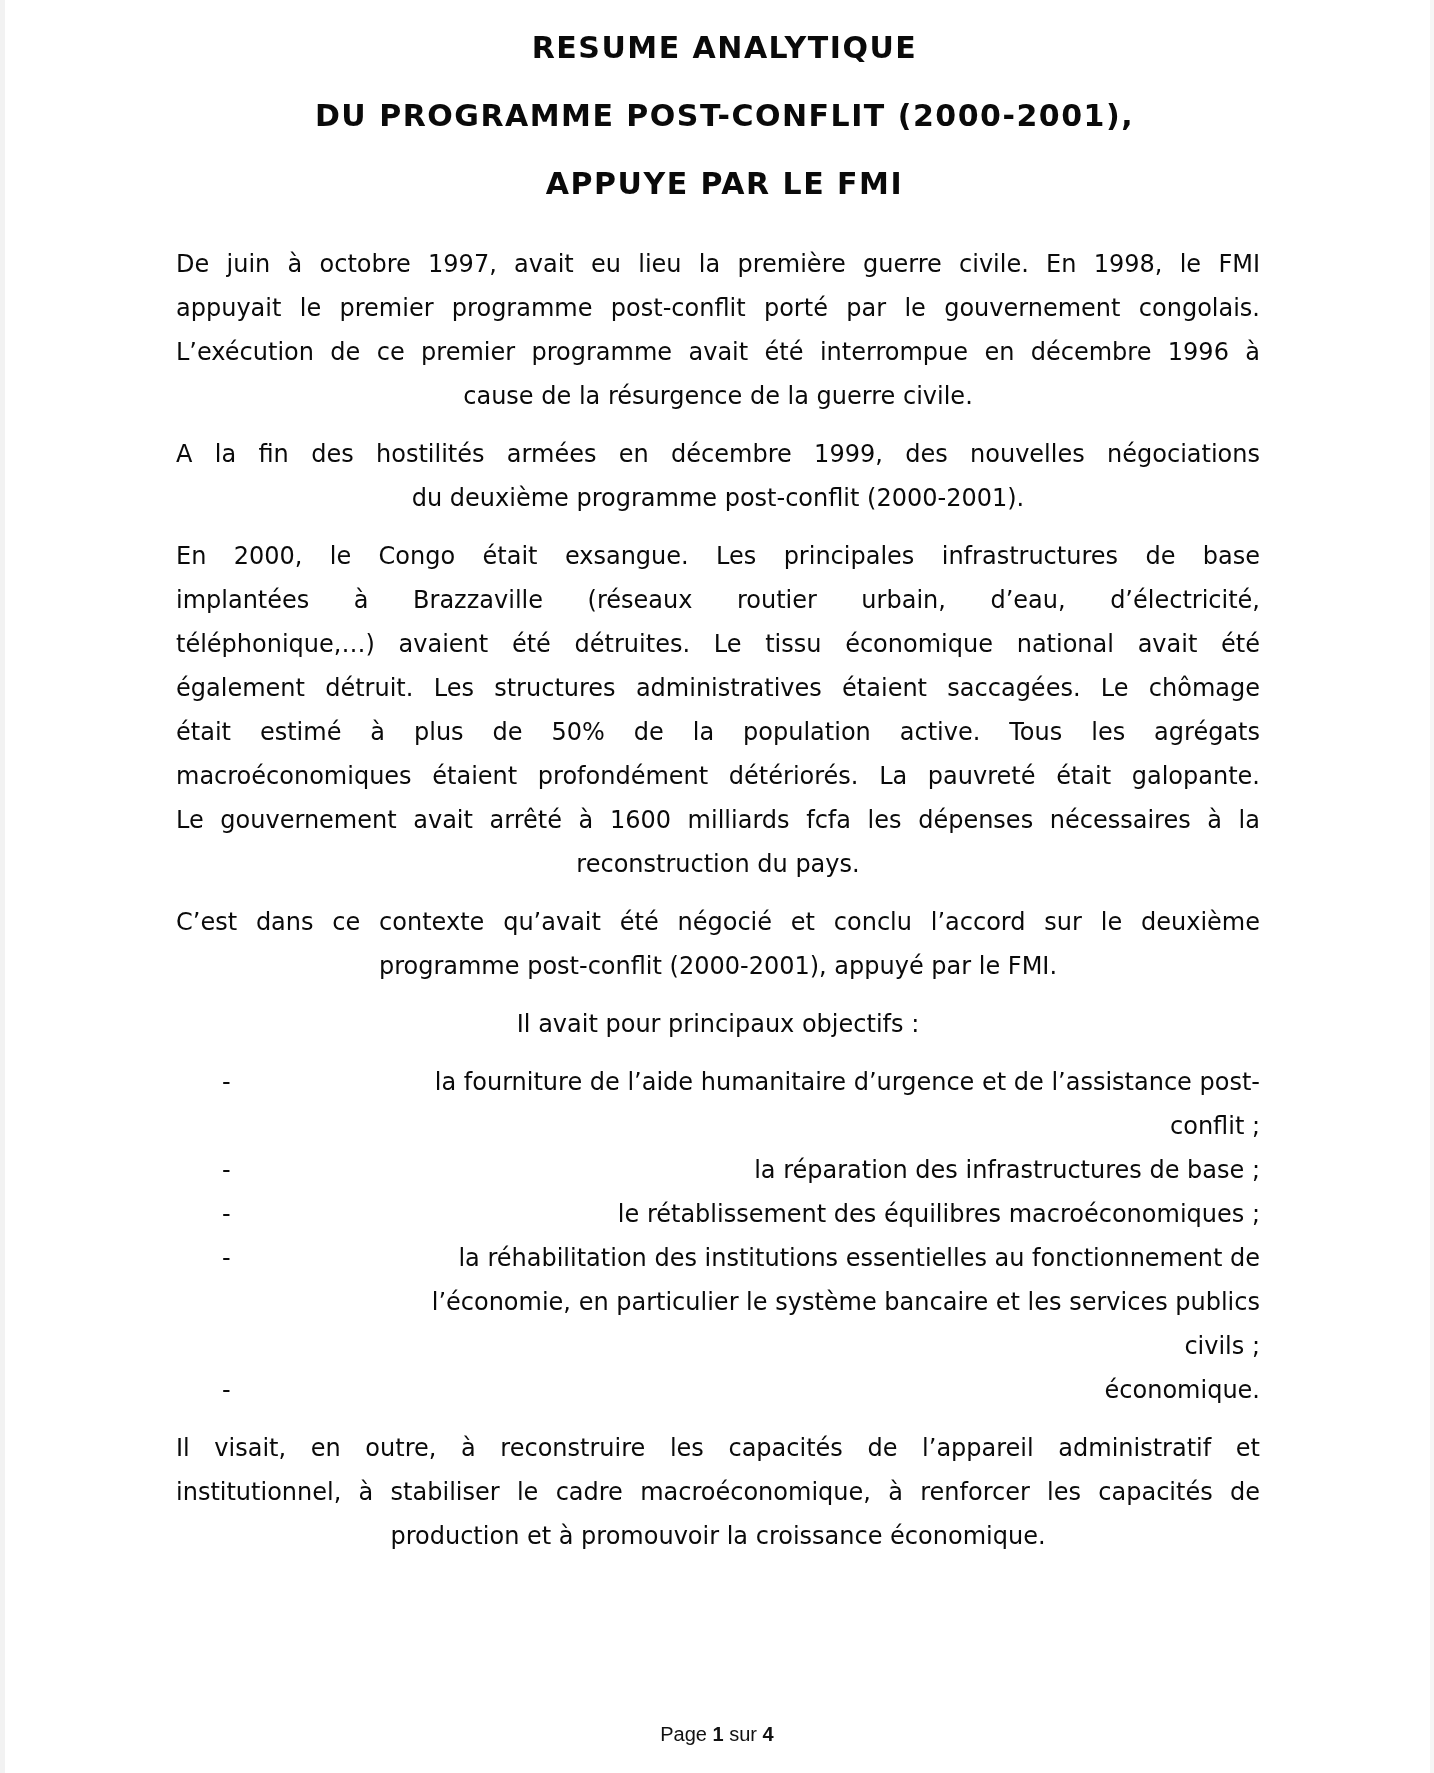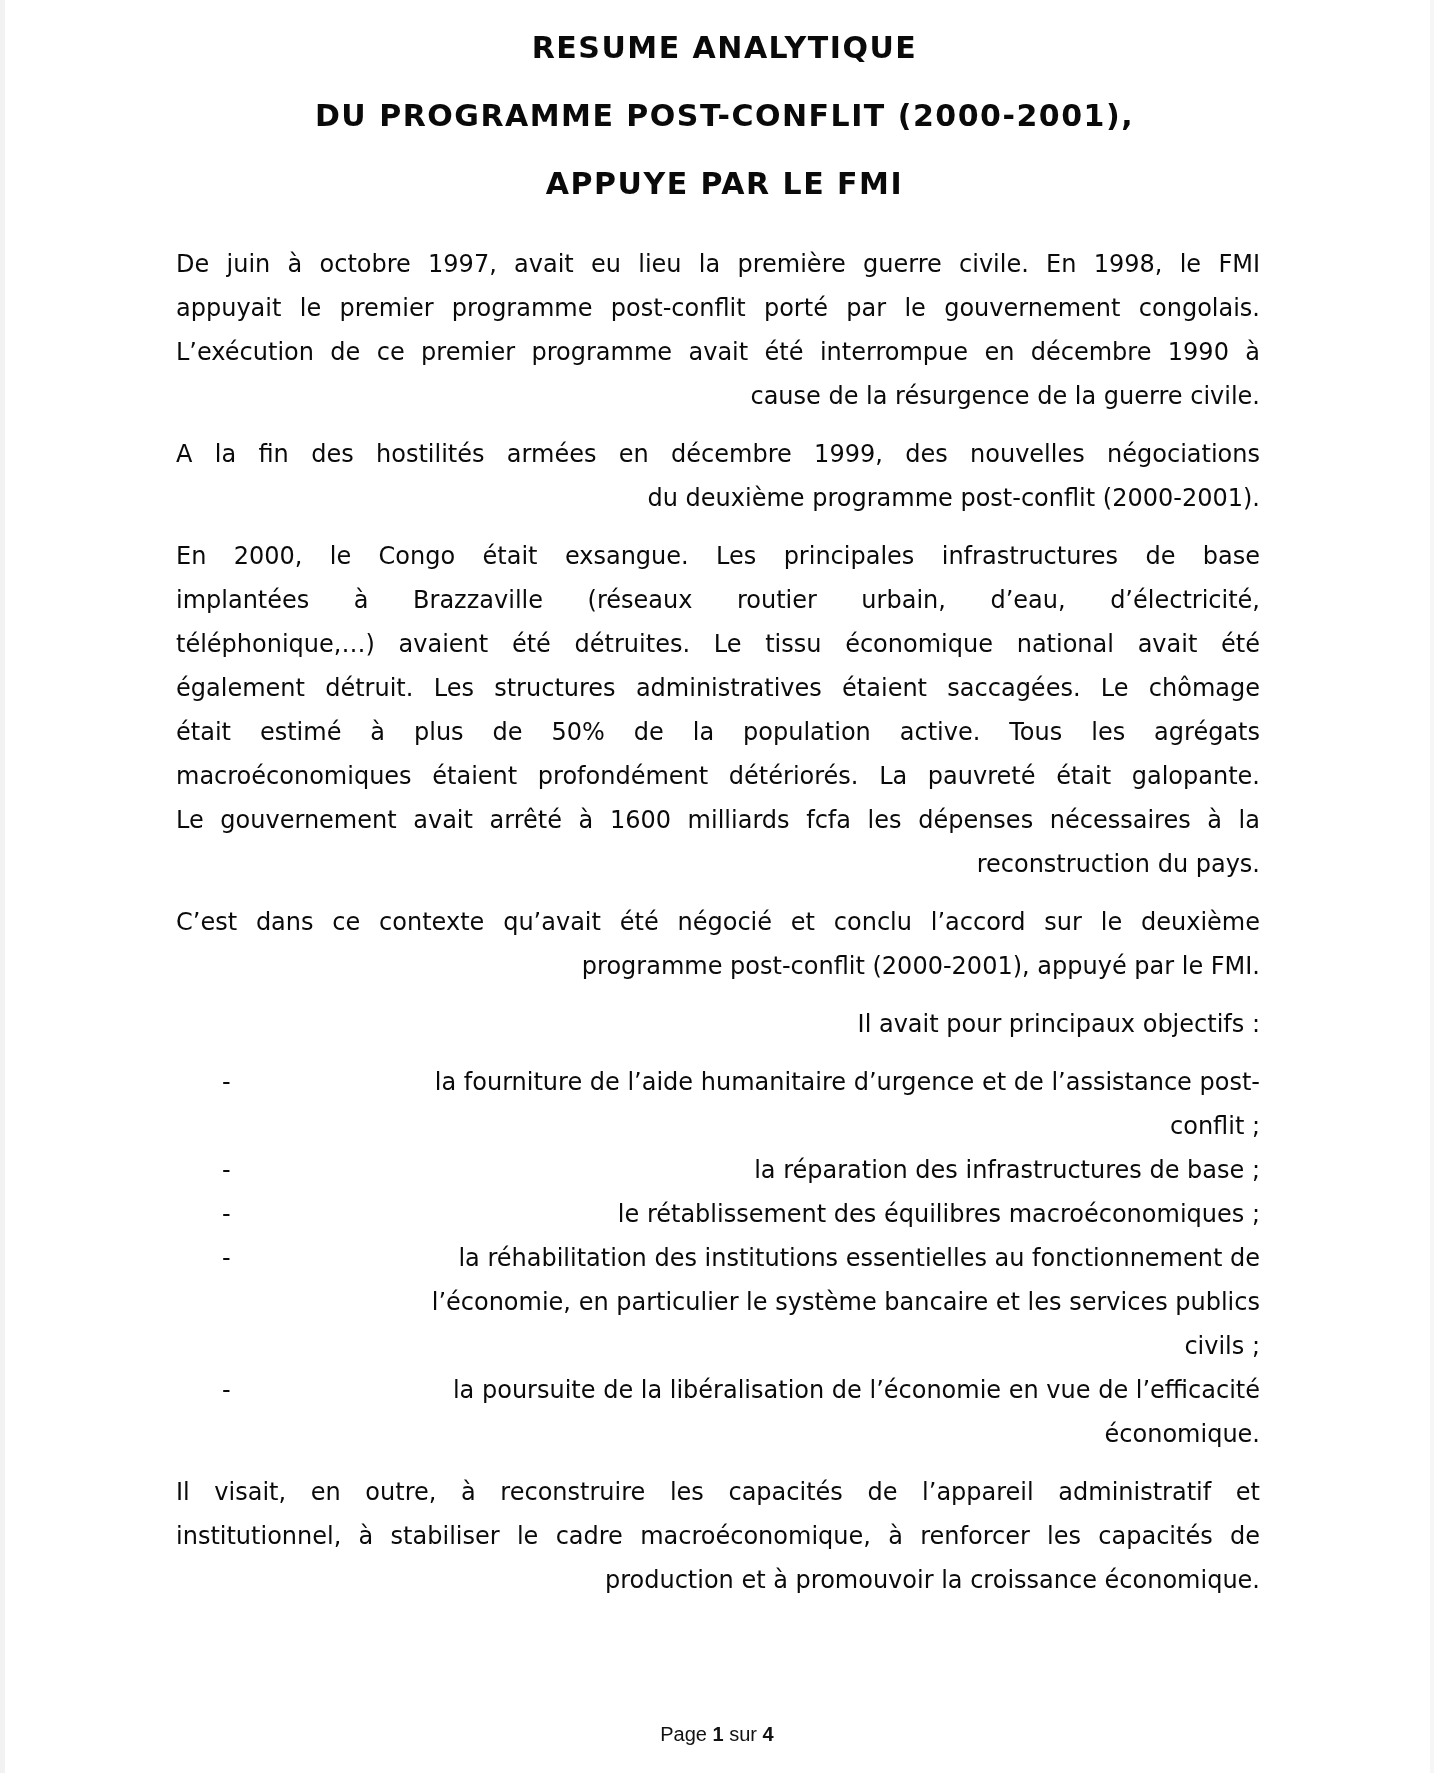--- a/index.html
+++ b/index.html
@@ -39,21 +39,21 @@
     margin: 40px 174px 0 176px; 
     width: 1084px;
     font-size: 24px;
   }
 
   .para { margin: 0 0 14px 0; }
 
   .line {
     height: 44px;
     line-height: 44px;
-    text-align: right;
+    text-align: center;
   }
   .line.j {
     text-align: justify;
     text-align-last: justify;
     text-justify: inter-word;
   }
 
   .bullet-list { margin: 0 0 14px 0; padding: 0; }
   .list-item { position: relative; padding-left: 87px; }
   .list-item .dash {
@@ -88,21 +88,21 @@
   <header class="title-block">
       <div class="title-line">RESUME ANALYTIQUE</div>
       <div class="title-line">DU PROGRAMME POST-CONFLIT (2000-2001),</div>
       <div class="title-line">APPUYE PAR LE FMI</div>
     </header>
 
   <main class="body-text">
     <div class="para">
         <div class="line j">De juin à octobre 1997, avait eu lieu la première guerre civile. En 1998, le FMI</div>
         <div class="line j">appuyait le premier programme post-conflit porté par le gouvernement congolais.</div>
-        <div class="line j">L’exécution de ce premier programme avait été interrompue en décembre 1990 à</div>
+        <div class="line j">L’exécution de ce premier programme avait été interrompue en décembre 1996 à</div>
         <div class="line">cause de la résurgence de la guerre civile.</div>
       </div>
 
     <div class="para">
         <div class="line j">A la fin des hostilités armées en décembre 1999, des nouvelles négociations</div>
         <div class="line">du deuxième programme post-conflit (2000-2001).</div>
       </div>
 
     <div class="para">
         <div class="line j">En 2000, le Congo était exsangue. Les principales infrastructures de base</div>
@@ -139,21 +139,20 @@
           <div class="item-line">le rétablissement des équilibres macroéconomiques ;</div>
         </div>
         <div class="list-item">
           <span class="dash">-</span>
           <div class="item-line">la réhabilitation des institutions essentielles au fonctionnement de</div>
           <div class="item-line">l’économie, en particulier le système bancaire et les services publics</div>
           <div class="item-line">civils ;</div>
         </div>
         <div class="list-item">
           <span class="dash">-</span>
-          <div class="item-line">la poursuite de la libéralisation de l’économie en vue de l’efficacité</div>
           <div class="item-line">économique.</div>
         </div>
       </div>
 
     <div class="para">
         <div class="line j">Il visait, en outre, à reconstruire les capacités de l’appareil administratif et</div>
         <div class="line j">institutionnel, à stabiliser le cadre macroéconomique, à renforcer les capacités de</div>
         <div class="line">production et à promouvoir la croissance économique.</div>
       </div>
   </main>

